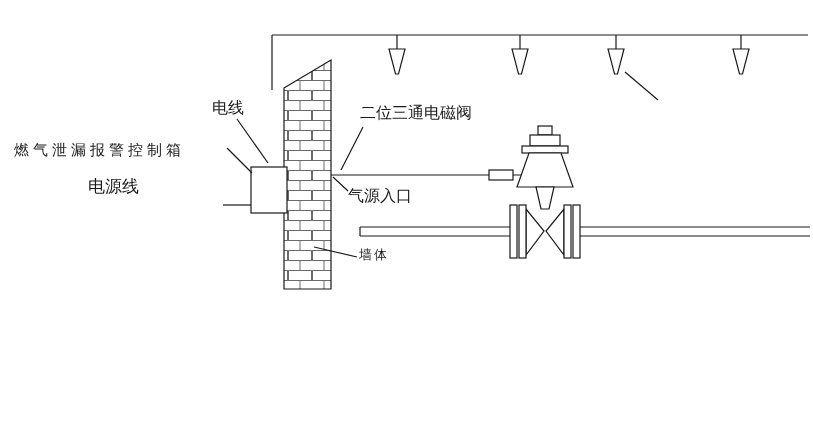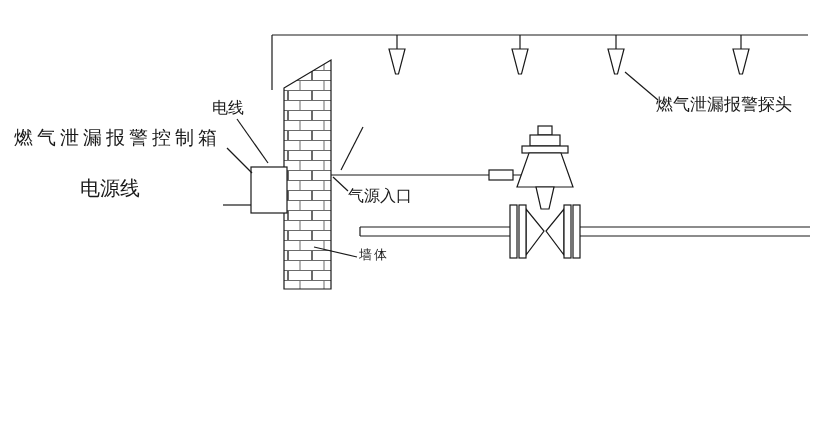--- a/index.html
+++ b/index.html
@@ -1,22 +1,22 @@
 <!DOCTYPE html>
 <html><head>
 <meta charset="utf-8">
 <style>
   html,body{margin:0;padding:0;background:#ffffff;}
   #page{position:relative;width:813px;height:322px;background:#ffffff;
         font-family:Liberation Sans, sans-serif;color:#1a1a1a;overflow:hidden;}
   #diagram{position:absolute;left:0;top:0;}
   .label{position:absolute;white-space:nowrap;line-height:1.15;}
   .lbl-wire{left:212px;top:99px;font-size:16px;}
-  .lbl-controlbox{left:14px;top:127px;font-size:19px;letter-spacing:4px;}
-  .lbl-powerline{left:80px;top:177px;font-size:20px;}
+  .lbl-controlbox{left:14px;top:141px;font-size:15px;letter-spacing:4px;}
+  .lbl-powerline{left:88px;top:177px;font-size:17px;}
   .lbl-voltage{left:10px;top:194px;font-size:25px;letter-spacing:1px;}
   .lbl-valve{left:360px;top:104px;font-size:16px;}
   .lbl-airinlet{left:348px;top:187px;font-size:16px;}
   .lbl-wall{left:359px;top:248px;font-size:13px;letter-spacing:2px;}
   .lbl-probe{left:656px;top:95px;font-size:17px;}
   .title{position:absolute;left:0;right:0;top:378px;text-align:center;
          font-size:21px;font-weight:bold;letter-spacing:1px;}
   .ln{stroke:#1a1a1a;stroke-width:1.2;fill:none;}
   .shape{stroke:#1a1a1a;stroke-width:1.2;fill:#ffffff;}
 </style>
@@ -95,17 +95,17 @@
     </g>
     <g>
       <line class="ln" x1="580" y1="227" x2="810" y2="227"></line>
       <line class="ln" x1="580" y1="236" x2="810" y2="236"></line>
     </g>
   </svg>
 
   <div class="label lbl-wire">电线</div>
   <div class="label lbl-controlbox">燃气泄漏报警控制箱</div>
   <div class="label lbl-powerline">电源线</div>
+  <div class="label lbl-valve">二位三通电磁阀</div>
   <div class="label lbl-airinlet">气源入口</div>
   <div class="label lbl-wall">墙体</div>
-  <div class="label lbl-probe">燃气泄漏报警探头</div>
 
 </div>
 
 </body></html>

